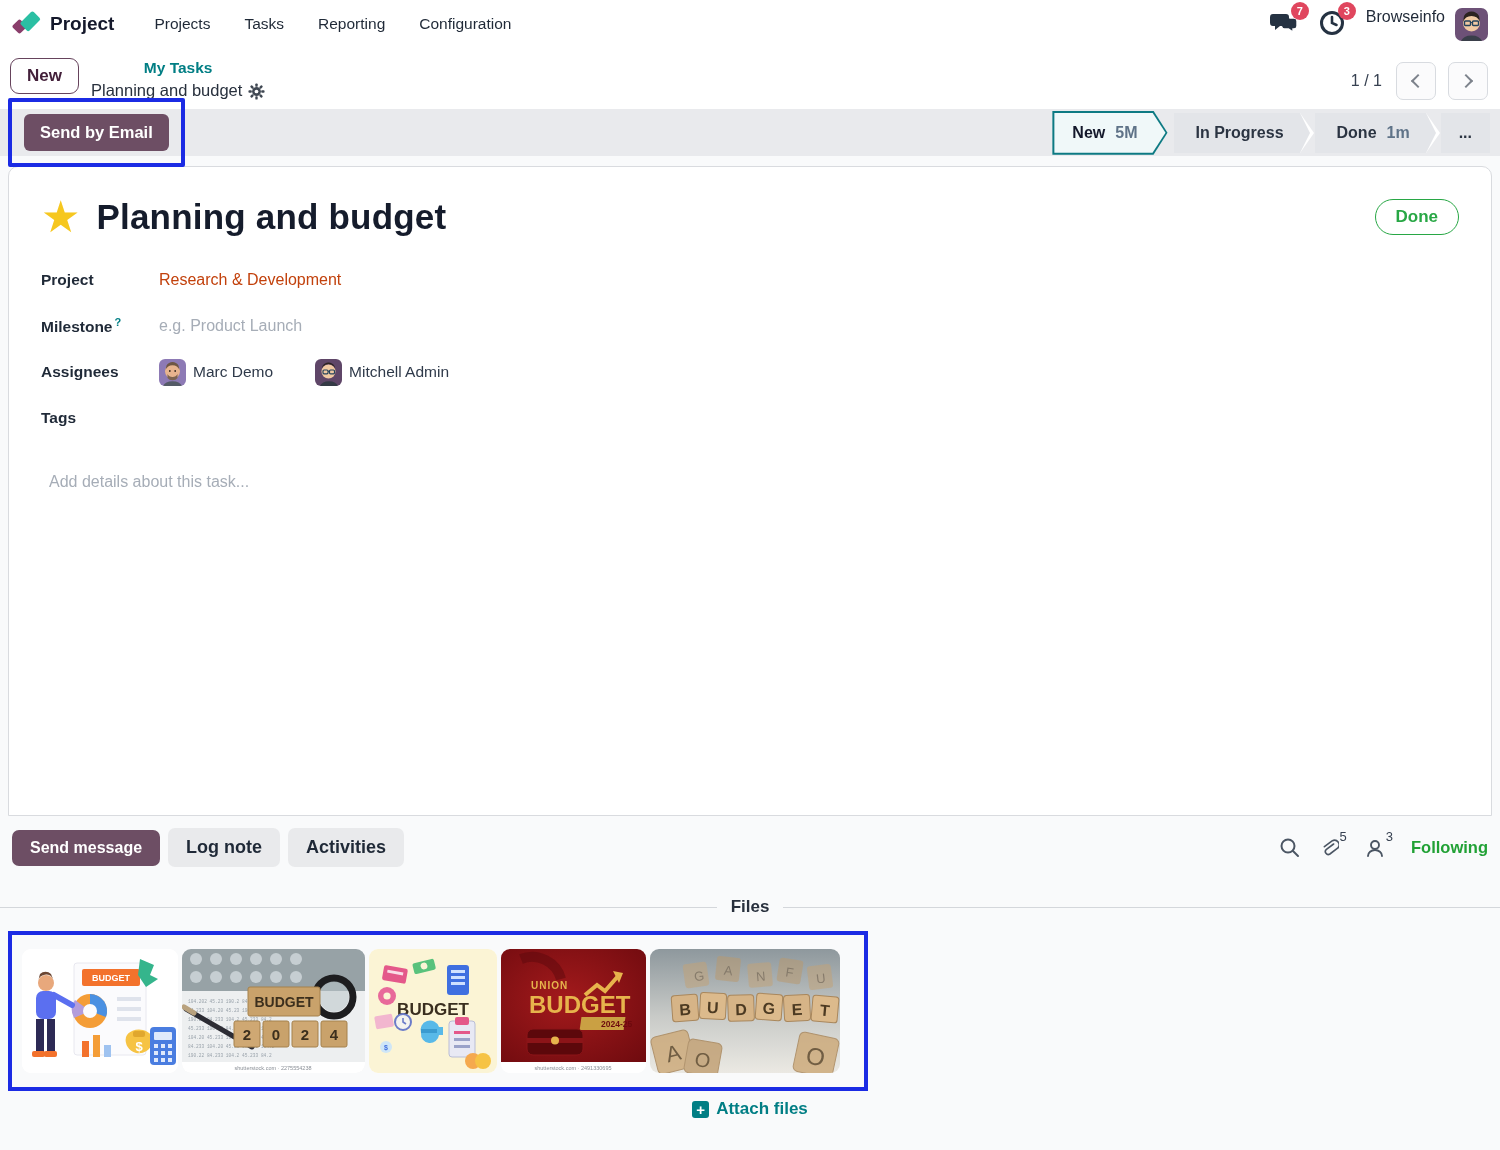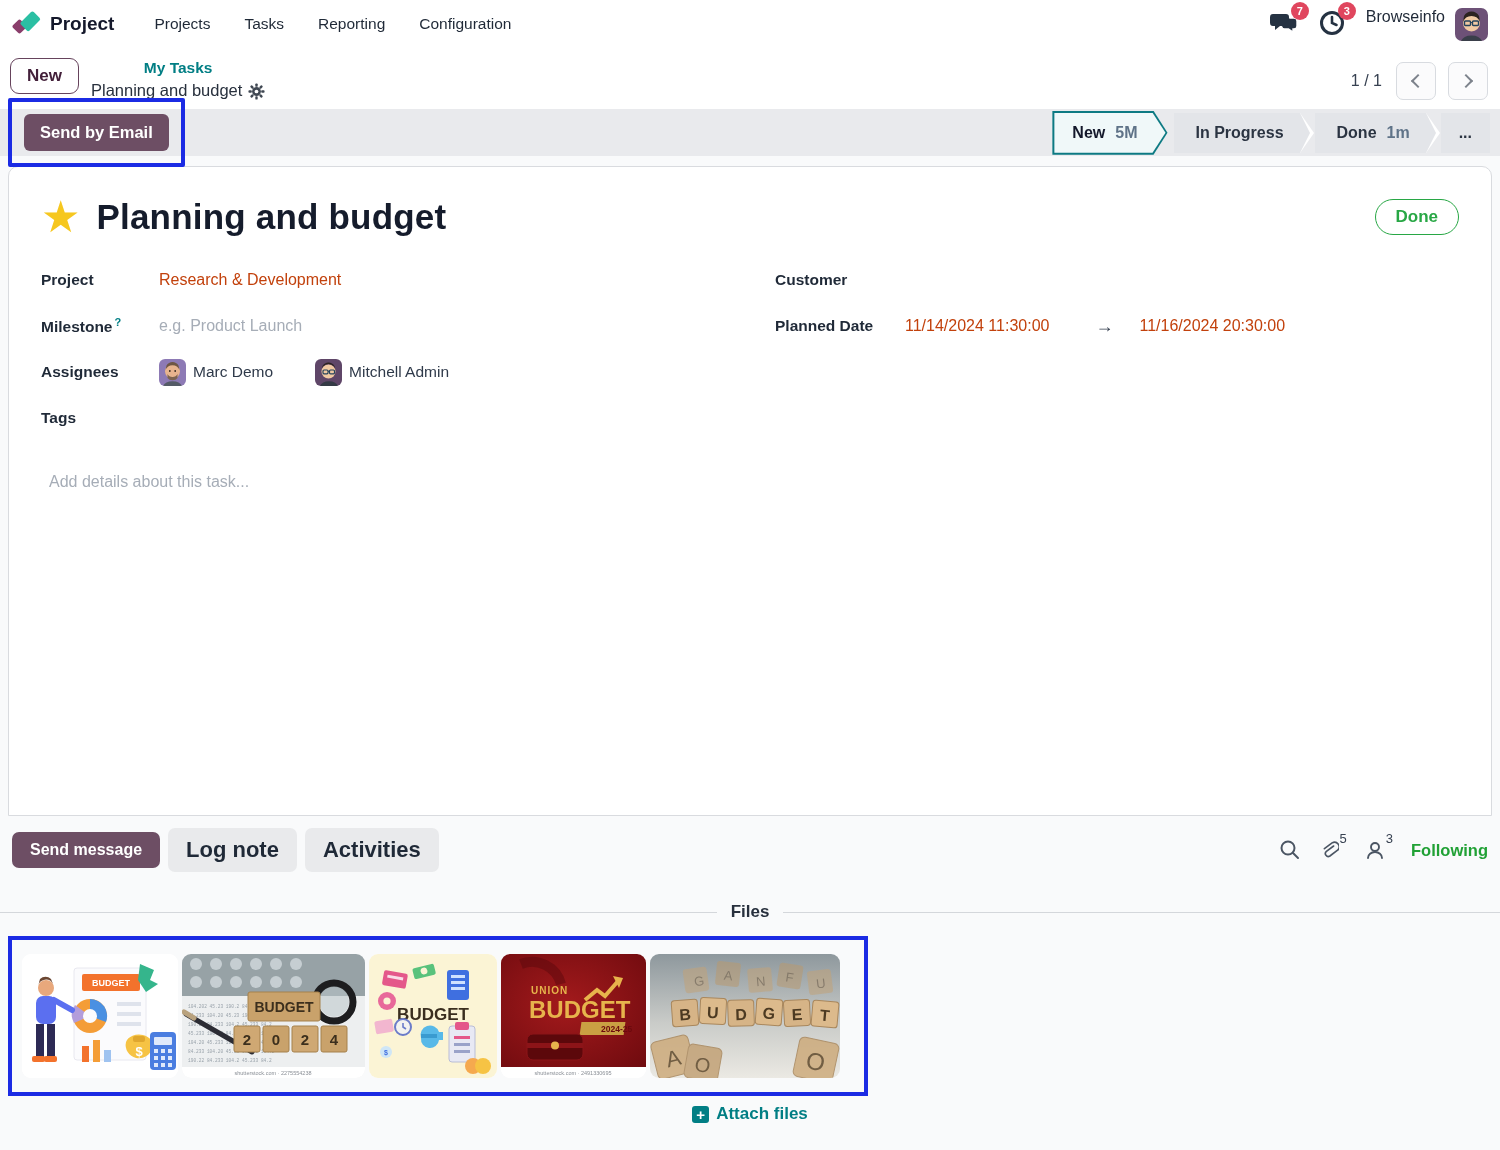--- a/index.html
+++ b/index.html
@@ -85,21 +85,21 @@
   .tab { padding:12px 24px; font-size:16px; color:#1f2937; background:#fff; cursor:pointer;
     border:1px solid #d9dbdf; border-bottom:none; margin-bottom:-1px; }
   .tab.active { border-top:3px solid #5e3a52; border-bottom:1px solid #fff; font-weight:400; }
   .tab.inactive { border-left:none; }
   .desc-area { flex:1; padding:24px 8px; }
 
   
   .chatter-row { display:flex; align-items:center; padding:12px 12px 0 12px; }
   .btn-chat-primary { background:#6d4e64; color:#fff; border:none; font-size:16px; font-weight:600;
     padding:9px 18px; border-radius:7px; cursor:pointer; }
-  .btn-chat { background:#e9eaec; color:#1f2937; border:none; font-size:22px; font-weight:600;
+  .btn-chat { background:#e9eaec; color:#1f2937; border:none; font-size:18px; font-weight:600;
     padding:9px 18px; border-radius:7px; cursor:pointer; margin-left:8px; }
   .chatter-right { margin-left:auto; display:flex; align-items:center; gap:18px; }
   .sup-wrap { position:relative; cursor:pointer; display:flex; }
   .sup-num { position:relative; top:-8px; font-size:13px; color:#374151; margin-left:1px; }
   .following { color:#21a135; font-size:16.5px; font-weight:700; cursor:pointer; }
 
   
   .files-divider { display:flex; align-items:center; gap:14px; margin:30px 0 14px 0; }
   .files-divider .line { flex:1; height:1px; background:#d4d7db; }
   .files-title { font-size:17px; font-weight:700; color:#28303d; }
@@ -267,32 +267,20 @@
               <path d="M13 12.3 h1.5" stroke="#24435c" stroke-width="1"></path>
               <path d="M5 27 a9.5 7 0 0 1 18 0z" fill="#343a45"></path>
             </svg>
           </span>
           <span class="assignee-name">Mitchell Admin</span>
         </span>
       </div>
       <div class="frow">
         <span class="flabel">Tags</span>
         <span class="fvalue"></span>
-      </div>
-    </div>
-    <div class="fcol">
-      <div class="frow">
-        <span class="flabel flabel-wide">Customer</span>
-        <span class="fvalue"></span>
-      </div>
-      <div class="frow">
-        <span class="flabel flabel-wide">Planned Date</span>
-        <span class="fvalue">11/14/2024 11:30:00</span>
-        <span class="date-arrow">→</span>
-        <span class="fvalue">11/16/2024 20:30:00</span>
       </div>
     </div>
   </div>
 
   <div class="desc-area">
     <span class="fplaceholder">Add details about this task...</span>
   </div>
 </div>
 
 <div class="chatter-row">

